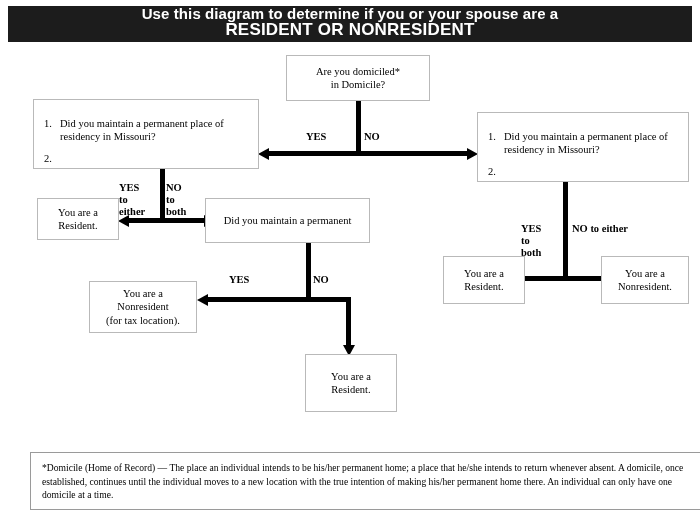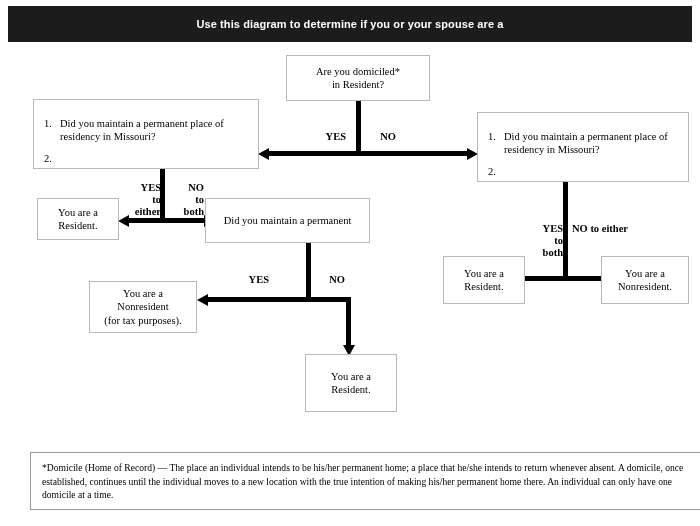--- a/index.html
+++ b/index.html
@@ -10,21 +10,21 @@
   }
   #stage{position:absolute;left:0;top:0;width:700px;height:526px;}
 
   
   .banner{
     position:absolute;left:8px;top:6px;width:684px;height:36px;
     background:#1c1c1c;color:#ffffff;
     display:flex;flex-direction:column;align-items:center;justify-content:center;
     font-family:"Liberation Sans", sans-serif;
   }
-  .banner-line1{font-size:11px;font-weight:bold;letter-spacing:.1px;line-height:12px;}
+  .banner-line1{font-size:15px;font-weight:bold;letter-spacing:.1px;line-height:12px;}
   .banner-line2{font-size:17px;font-weight:bold;letter-spacing:.2px;line-height:20px;}
 
   
   .box{
     position:absolute;border:1px solid #b9b9b9;background:#ffffff;
     box-sizing:border-box;
     display:flex;align-items:center;justify-content:center;
     font-size:10.5px;line-height:13.5px;text-align:center;
     padding:3px 5px;
   }
@@ -57,43 +57,44 @@
   .arrow-down{
     position:absolute;width:0;height:0;
     border-left:6px solid transparent;border-right:6px solid transparent;
     border-top:11px solid #000;
   }
 
   
   .elabel{
     position:absolute;font-family:"Liberation Serif", serif;
     font-weight:bold;font-size:10.5px;line-height:12px;
-    text-align:right;white-space:pre-line;
+    text-align:left;white-space:pre-line;
   }
 
   
   .footnote{
     position:absolute;left:14px;top:452px;width:672px;height:58px;
     border:1px solid #9a9a9a;box-sizing:border-box;background:#fff;
     padding:8px 11px;font-size:9.6px;line-height:13.5px;text-align:left;margin-left:16px;
   }
 </style>
 </head>
 <body>
 
 <div id="stage">
 
   <div class="banner">
     <div class="banner-line1">Use this diagram to determine if you or your spouse are a</div>
+    <div class="banner-line2">RESIDENT OR NONRESIDENT</div>
   </div>
 
   <div class="box" style="left:286px;top:55px;width:144px;height:46px;align-items:center;">
     <div>
       <div>Are you domiciled*</div>
-      <div>in Resident?</div>
+      <div>in Domicile?</div>
     </div>
   </div>
 
   <div class="vline" style="left:356px;top:101px;width:5px;height:54px;"></div>
 
   <div class="hline" style="left:269px;top:151px;width:198px;height:5px;"></div>
   <div class="arrow-left" style="left:258px;top:147.5px;"></div>
   <div class="arrow-right" style="left:467px;top:147.5px;"></div>
 
   <div class="elabel" style="left:306px;top:131px;width:40px;">YES</div>
@@ -157,21 +158,21 @@
   <div class="vline" style="left:346px;top:297px;width:5px;height:48px;"></div>
   <div class="arrow-down" style="left:342.5px;top:345px;"></div>
 
   <div class="elabel" style="left:229px;top:274px;width:40px;">YES</div>
   <div class="elabel" style="left:313px;top:274px;width:32px;">NO</div>
 
   <div class="box" style="left:89px;top:281px;width:108px;height:52px;">
     <div>
       <div>You are a</div>
       <div>Nonresident</div>
-      <div>(for tax purposes).</div>
+      <div>(for tax location).</div>
     </div>
   </div>
 
   <div class="box" style="left:305px;top:354px;width:92px;height:58px;">
     <div>
       <div>You are a</div>
       <div>Resident.</div>
     </div>
   </div>
 

